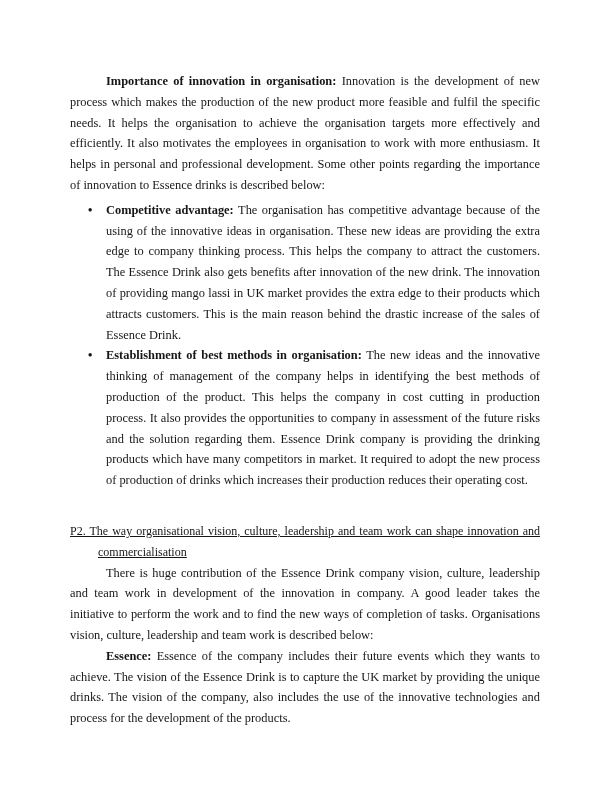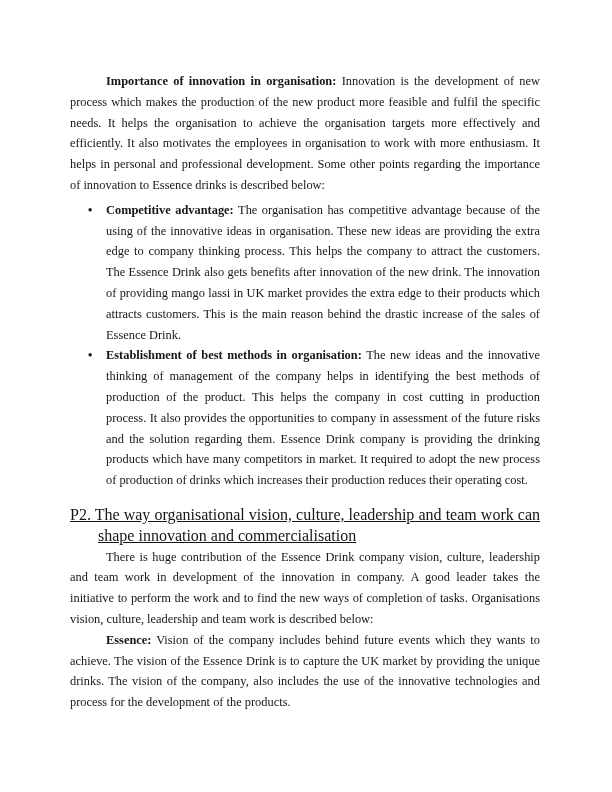--- a/index.html
+++ b/index.html
@@ -41,27 +41,27 @@
     padding-left: 36px;
     text-align: justify;
   }
   .bullet-marker {
     position: absolute;
     left: 18px;
     top: 0;
     font-weight: bold;
   }
   .section-heading {
-    margin: 14px 0 0 0;
+    margin: 30px 0 0 0;
     padding-left: 28px;
     text-indent: -28px;
     text-align: justify;
     text-decoration: underline;
     font-weight: normal;
-    font-size: 16px;
+    font-size: 12px;
     line-height: 20.8px;
   }
   .section-heading .heading-inner {
     text-decoration: underline;
   }
 </style>
 </head>
 <body>
 
 <div class="page">
@@ -74,15 +74,15 @@
     </li>
     <li class="bullet-item">
       <span class="bullet-marker">•</span><span class="lead">Establishment of best methods in organisation:</span><span> The new ideas and the innovative thinking of management of the company helps in identifying the best methods of production of the product. This helps the company in cost cutting in production process. It also provides the opportunities to company in assessment of the future risks and the solution regarding them. Essence Drink company is providing the drinking products which have many competitors in market. It required to adopt the new process of production of drinks which increases their production reduces their operating cost.</span>
     </li>
   </ul>
 
   <p class="section-heading"><span class="heading-inner">P2. The way organisational vision, culture, leadership and team work can shape innovation and commercialisation</span></p>
 
   <p class="first-indent">There is huge contribution of the Essence Drink company vision, culture, leadership and team work in development of the innovation in company. A good leader takes the initiative to perform the work and to find the new ways of completion of tasks. Organisations vision, culture, leadership and team work is described below:</p>
 
-  <p class="first-indent"><span class="lead">Essence:</span><span> Vision of the company includes behind future events which they wants to achieve. The vision of the Essence Drink is to capture the UK market by providing the unique drinks. The vision of the company, also includes the use of the innovative technologies and process for the development of the products.</span></p>
+  <p class="first-indent"><span class="lead">Essence:</span><span> Essence of the company includes their future events which they wants to achieve. The vision of the Essence Drink is to capture the UK market by providing the unique drinks. The vision of the company, also includes the use of the innovative technologies and process for the development of the products.</span></p>
 
 </div>
 
 </body></html>

